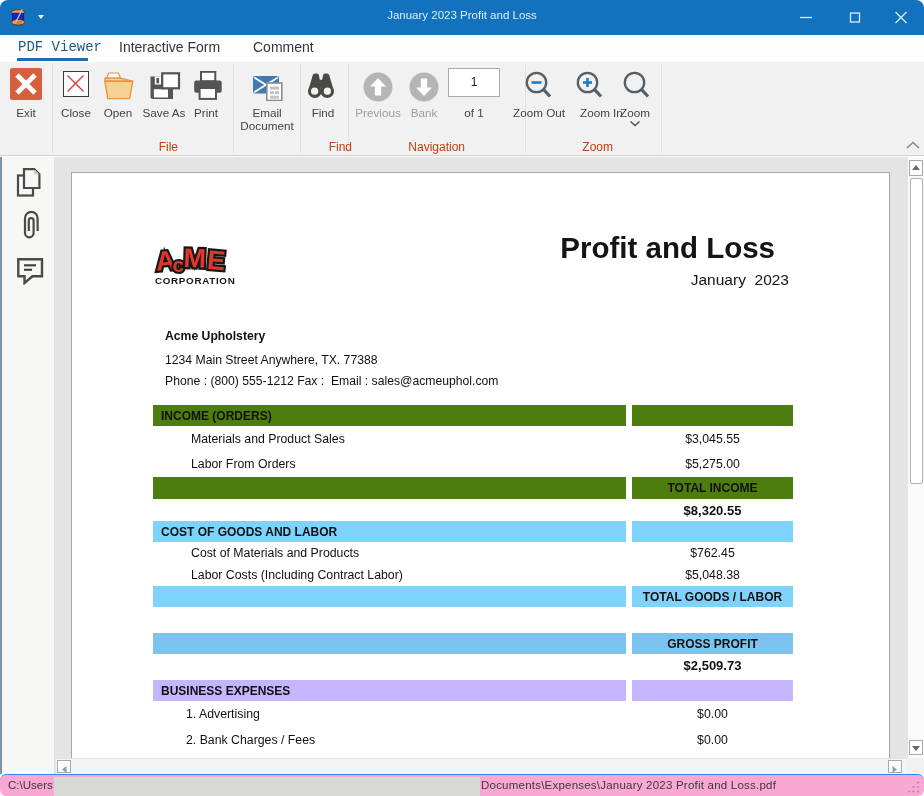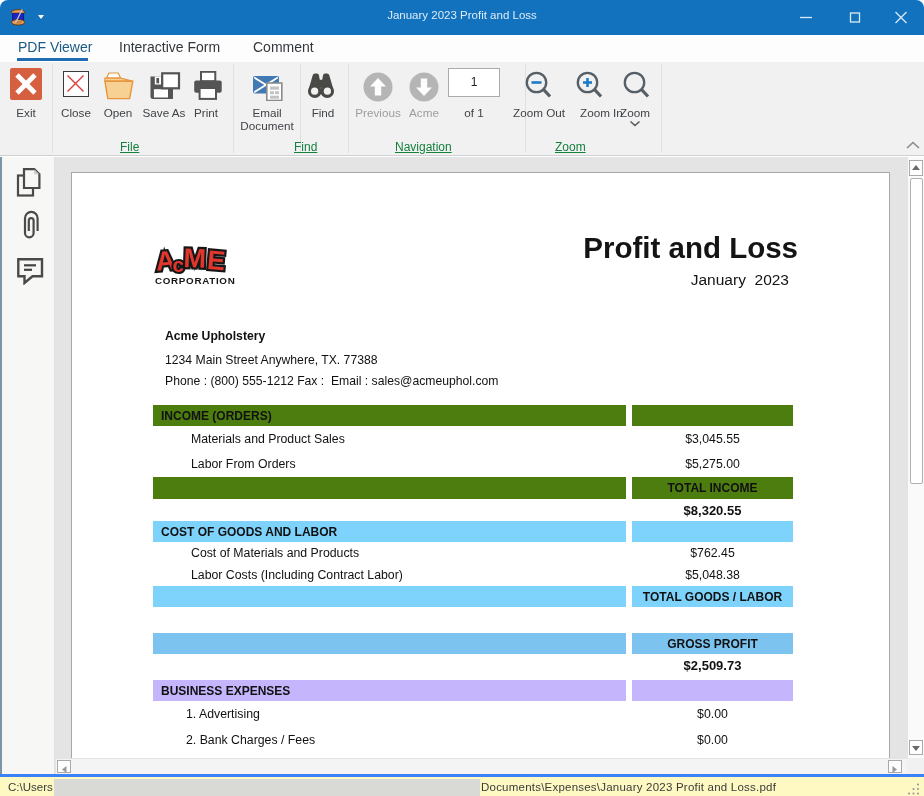--- a/index.html
+++ b/index.html
@@ -12,30 +12,30 @@
 #titletext { position:absolute; left:0; right:0; top:8.5px; text-align:center;
   color:#dcecfa; font-size:11.5px; }
 #appicon { position:absolute; left:10px; top:7px; }
 #appcaret { position:absolute; left:37.5px; top:15px; width:0; height:0;
   border-left:3.8px solid transparent; border-right:3.8px solid transparent;
   border-top:4.6px solid #fff; }
 .winbtn { position:absolute; top:0; height:35px; color:#dcebf8; }
 
 #tabbar { position:absolute; left:0; top:35px; width:924px; height:27px; background:#fdfdfd; }
 .tab { position:absolute; top:4px; font-size:14px; color:#33373c; }
-#tab1 { left:18px; color:#1c5a86; }
+#tab1 { left:18px; color:#1c5a86;font-family:Liberation Mono, monospace; }
 #tab2 { left:119px; }
 #tab3 { left:253px; }
 #tabline { position:absolute; left:17px; top:23px; width:71px; height:3px; background:#1f6cb5; }
 
 #ribbon { position:absolute; left:0; top:62px; width:924px; height:94px;
   background:#f1f1f2; border-bottom:1px solid #cfd0d1; }
 .sep { position:absolute; top:2px; width:1px; height:89px; background:#dfe0e1; }
 .blbl { position:absolute; font-size:11.7px; color:#404447; text-align:center; white-space:nowrap; }
-.glbl { position:absolute; top:78px; font-size:12px; color:#15803d; text-align:left; white-space:nowrap;text-decoration:underline; }
+.glbl { position:absolute; top:78px; font-size:12px; color:#c2410c; text-align:right; white-space:nowrap; }
 .icon { position:absolute; }
 
 #main { position:absolute; left:0; top:157px; width:924px; height:617px; background:#e4e4e4; }
 #sidebar { position:absolute; left:0; top:0; width:55px; height:617px;
   background:#f7f7f6; border-left:2px solid #7d94a7; border-right:1px solid #e0e0e0; }
 #vscroll { position:absolute; right:0; top:0; width:17px; height:601px;
   background:#fafafa; border-left:1px solid #e3e3e3; }
 #hscroll { position:absolute; left:56px; top:601px; width:851px; height:16px;
   background:#f4f4f4; border-top:1px solid #e3e3e3; }
 .scrbtn { position:absolute; background:#fdfdfd; border:1px solid #a9a9a9; }
@@ -55,21 +55,21 @@
 .itm2 { font-size:12.3px; padding-left:33px; color:#111; }
 .mny { font-size:12.3px; color:#111; }
 .tot { font-weight:bold; font-size:12px; color:#111; }
 .tmny { font-weight:bold; font-size:13px; color:#111; }
 .green { background:#4d7c0f; }
 .orange { background:#7dd3fc; }
 .blue { background:#7cc4ef; }
 .red { background:#c4b5fd; }
 
 #statusbar { position:absolute; left:0; top:774px; width:924px; height:22px;
-  background:#fef9c3; border-top:3px solid #3b82f6; font-size:11.5px; color:#3a3a3a; }
+  background:#f9a8d4; border-top:1px solid #3b82f6; font-size:11.5px; color:#3a3a3a;border-radius:6px; }
 #redact { position:absolute; left:54px; top:2px; width:426px; height:19px; background:#d9d9d6; }
 #pathtext { position:absolute; left:481px; top:4px; }
 </style>
 </head>
 <body>
 <div id="app">
 
   <div id="titlebar">
     <svg id="appicon" width="17" height="21" viewBox="0 0 22 22">
       <ellipse cx="10.5" cy="4.2" rx="8.6" ry="3.4" fill="#e89a54" stroke="#5b3410" stroke-width="1.2"></ellipse>
@@ -172,21 +172,21 @@
 
     <svg class="icon" style="left:363px; top:10px;" width="30" height="30">
       <circle cx="15" cy="15" r="14.5" fill="#b5b5b5"></circle>
       <path d="M15 6 L23 14.5 L18.2 14.5 L18.2 23.5 L11.8 23.5 L11.8 14.5 L7 14.5 Z" fill="#fdfdfd"></path>
     </svg>
     <div class="blbl" style="left:352px; top:44px; width:52px; color:#9d9d9d;">Previous</div>
     <svg class="icon" style="left:409px; top:10px;" width="30" height="30">
       <circle cx="15" cy="15" r="14.5" fill="#b5b5b5"></circle>
       <path d="M15 24 L7 15.5 L11.8 15.5 L11.8 6.5 L18.2 6.5 L18.2 15.5 L23 15.5 Z" fill="#fdfdfd"></path>
     </svg>
-    <div class="blbl" style="left:398px; top:44px; width:52px; color:#9d9d9d;">Acme</div>
+    <div class="blbl" style="left:398px; top:44px; width:52px; color:#9d9d9d;">Bank</div>
     <div class="icon" style="left:448px; top:6px; width:52px; height:29px; background:#fff; border:1px solid #ababab; text-align:center; font-size:12px; color:#222; line-height:27px;">1</div>
     <div class="blbl" style="left:448px; top:44px; width:52px;">of 1</div>
 
     <svg class="icon" style="left:523px; top:9px;" width="32" height="31" viewBox="0 0 32 31">
       <circle cx="13.5" cy="11.5" r="9.7" fill="none" stroke="#565f66" stroke-width="2.3"></circle>
       <line x1="20.2" y1="18.2" x2="27" y2="25.5" stroke="#565f66" stroke-width="3.2"></line>
       <line x1="8.5" y1="11.5" x2="18.5" y2="11.5" stroke="#1e7bc4" stroke-width="2.6"></line>
     </svg>
     <div class="blbl" style="left:510px; top:44px; width:58px;">Zoom Out</div>
     <svg class="icon" style="left:574px; top:9px;" width="32" height="31" viewBox="0 0 32 31">
@@ -242,21 +242,21 @@
             <text x="18.5" y="28" font-size="21px" stroke="#161616" stroke-width="4.2" fill="none">c</text>
             <text x="18.5" y="28" font-size="21px" fill="#e0362d">c</text>
             <text x="29.5" y="23.5" transform="rotate(2 43 18)" stroke="#161616" stroke-width="4.4" fill="none">M</text>
             <text x="29.5" y="23.5" transform="rotate(2 43 18)" fill="#e0362d">M</text>
             <text x="53" y="25.5" transform="rotate(5 62 20)" stroke="#161616" stroke-width="4.4" fill="none">E</text>
             <text x="53" y="25.5" transform="rotate(5 62 20)" fill="#e0362d">E</text>
           </g>
           <text x="1" y="40" font-family="Liberation Sans, sans-serif" font-weight="bold" font-size="9.8px" letter-spacing="0.7" fill="#161616">CORPORATION</text>
         </svg>
       </div>
-      <div style="position:absolute; right:91px; top:58px; font-weight:bold; font-size:29.5px; color:#141414;">Profit and Loss</div>
+      <div style="position:absolute; right:114px; top:58px; font-weight:bold; font-size:29.5px; color:#141414;">Profit and Loss</div>
       <div style="position:absolute; right:100px; top:98px; font-size:15.5px; color:#141414;">January&nbsp;&nbsp;2023</div>
       <div style="position:absolute; left:93px; top:156px; font-weight:bold; font-size:12.2px; color:#111;">Acme Upholstery</div>
       <div style="position:absolute; left:93px; top:180px; font-size:12.2px; color:#111;">1234 Main Street Anywhere, TX. 77388</div>
       <div style="position:absolute; left:93px; top:201px; font-size:12.2px; color:#111;">Phone : (800) 555-1212 Fax :&nbsp; Email : sales@acmeuphol.com</div>
 
       <div class="prow" style="top:232px; height:21px; width:100%;">
         <div class="c1 green">
             <span class="hdr">INCOME (ORDERS)</span>
           </div>
           <div class="c2 green"></div>

